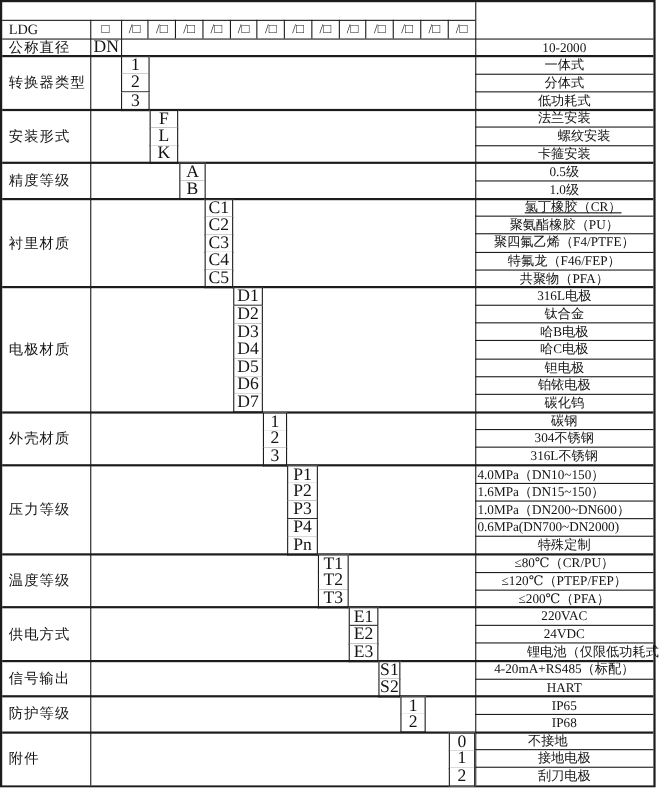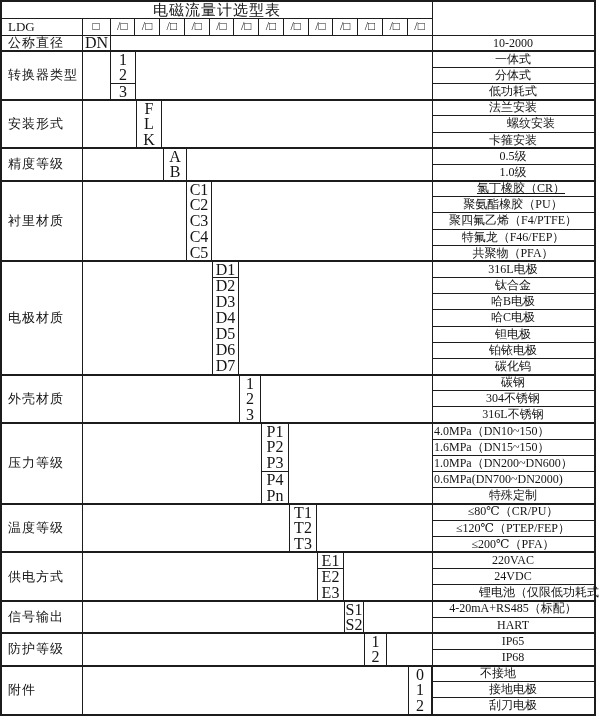--- a/index.html
+++ b/index.html
@@ -24,21 +24,20 @@
   .box{
     position:absolute;border-left:1px solid #1c1c1c;border-right:1px solid #1c1c1c;
     border-bottom:1px solid #1c1c1c;box-sizing:border-box;
     display:flex;align-items:center;justify-content:center;background:#fff;
   }
 </style>
 </head>
 <body>
 
 <div id="stage">
-  <div class="cell title" id="tbl-title" style="left: 2px; top: 2px; width: 430px; height: 16px;">电磁流量计选型表</div>
   <div id="dyn">
       <div class="frame" style="left: 0px; top: 0px; width: 596px; height: 716px;"></div>
       <div class="ln" style="left: 432px; top: 2px; width: 1px; height: 712px;"></div>
       <div class="ln" style="left: 82px; top: 18px; width: 1px; height: 696px;"></div>
       <div class="ln" style="left: 2px; top: 18px; width: 430px; height: 1px;"></div>
       <div class="ln" style="left: 2px; top: 35px; width: 592px; height: 1px;"></div>
       <div class="cell model left" style="left: 2px; top: 18px; width: 80px; height: 17px; padding-left: 6px; font-size: 13px;">LDG</div>
       <div class="ln" style="left: 110px; top: 18px; width: 1px; height: 17px;"></div>
       <div class="cell model" style="left: 82px; top: 18px; width: 28px; height: 17px;">□</div>
       <div class="cell model" style="left: 110px; top: 18px; width: 24.7692px; height: 17px;">/□</div>

